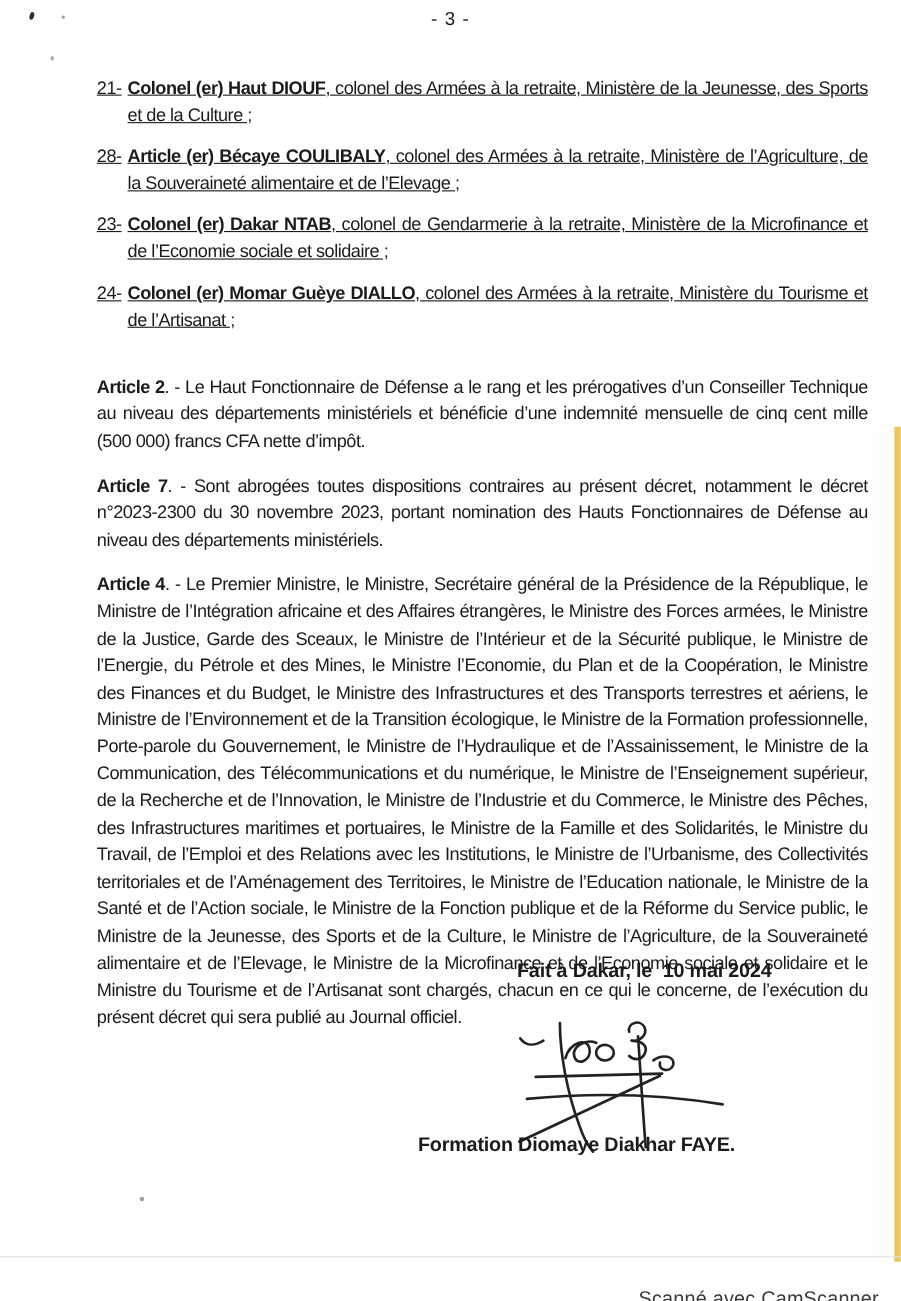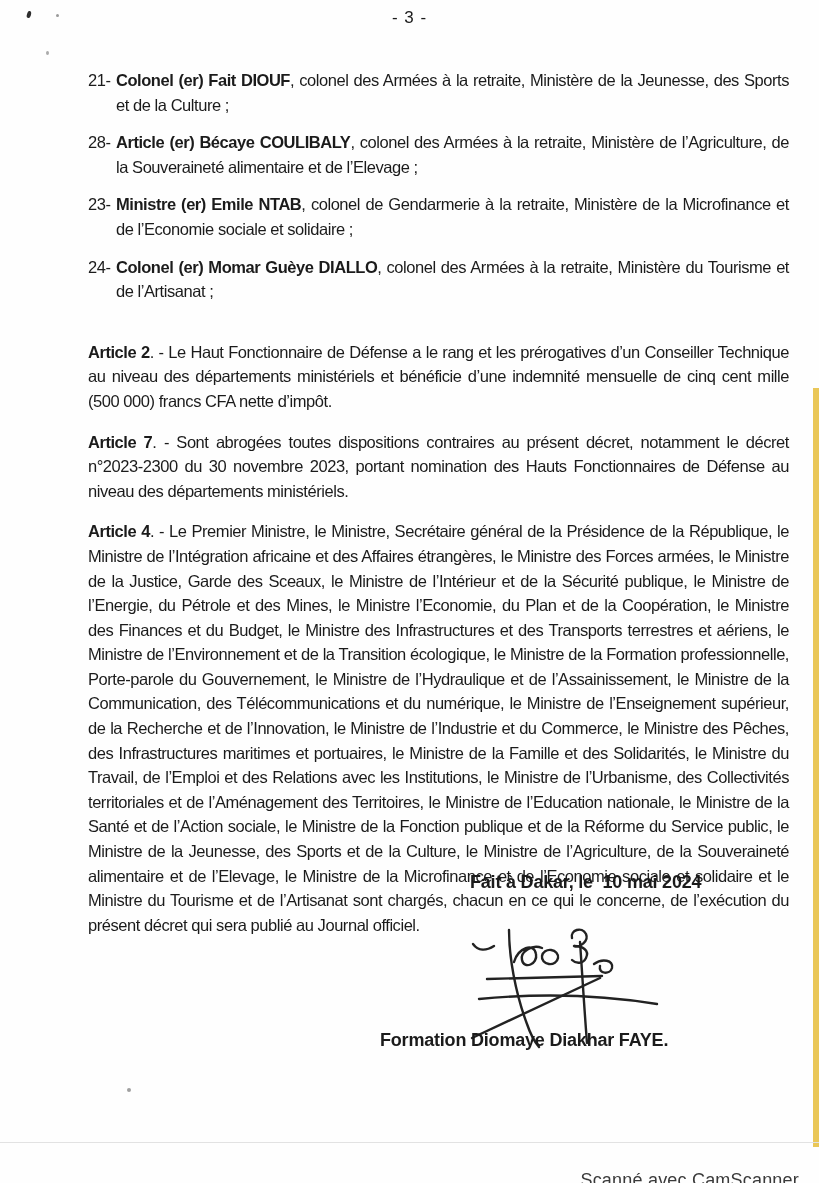--- a/index.html
+++ b/index.html
@@ -16,20 +16,21 @@
     text-align:center;
     font-size:17px;letter-spacing:1px;
   }
   .content{
     position:absolute;top:68px;left:88px;width:701px;
     font-size:16.5px;line-height:24.6px;letter-spacing:-0.45px;
   }
   .list-item{
     display:flex;
     margin-bottom:13px;
+    text-decoration:underline;
   }
   .list-item .num{
     flex:0 0 28px;
   }
   .list-item .li-text{
     margin:0;flex:1;
     text-align:justify;
   }
   .article{
     margin:0 0 16px 0;
@@ -76,31 +77,31 @@
 
   <div class="speck speck-a"></div>
   <div class="speck speck-b"></div>
   <div class="speck speck-c"></div>
   <div class="speck speck-d"></div>
 
   <div class="content">
 
     <div class="list-item">
       <span class="num">21-</span>
-      <p class="li-text"><strong>Colonel (er) Fait DIOUF</strong><span>, colonel des Armées à la retraite, Ministère de la Jeunesse, des Sports et de la Culture ;</span></p>
+      <p class="li-text"><strong>Colonel (er) Haut DIOUF</strong><span>, colonel des Armées à la retraite, Ministère de la Jeunesse, des Sports et de la Culture ;</span></p>
     </div>
 
     <div class="list-item">
       <span class="num">28-</span>
       <p class="li-text"><strong>Article (er) Bécaye COULIBALY</strong><span>, colonel des Armées à la retraite, Ministère de l’Agriculture, de la Souveraineté alimentaire et de l’Elevage ;</span></p>
     </div>
 
     <div class="list-item">
       <span class="num">23-</span>
-      <p class="li-text"><strong>Ministre (er) Emile NTAB</strong><span>, colonel de Gendarmerie à la retraite, Ministère de la Microfinance et de l’Economie sociale et solidaire ;</span></p>
+      <p class="li-text"><strong>Colonel (er) Dakar NTAB</strong><span>, colonel de Gendarmerie à la retraite, Ministère de la Microfinance et de l’Economie sociale et solidaire ;</span></p>
     </div>
 
     <div class="list-item">
       <span class="num">24-</span>
       <p class="li-text"><strong>Colonel (er) Momar Guèye DIALLO</strong><span>, colonel des Armées à la retraite, Ministère du Tourisme et de l’Artisanat ;</span></p>
     </div>
 
     <p class="article"><strong>Article 2</strong><span>. - Le Haut Fonctionnaire de Défense a le rang et les prérogatives d’un Conseiller Technique au niveau des départements ministériels et bénéficie d’une indemnité mensuelle de cinq cent mille (500 000) francs CFA nette d’impôt.</span></p>
 
     <p class="article"><strong>Article 7</strong><span>. - Sont abrogées toutes dispositions contraires au présent décret, notamment le décret n°2023-2300 du 30 novembre 2023, portant nomination des Hauts Fonctionnaires de Défense au niveau des départements ministériels.</span></p>

